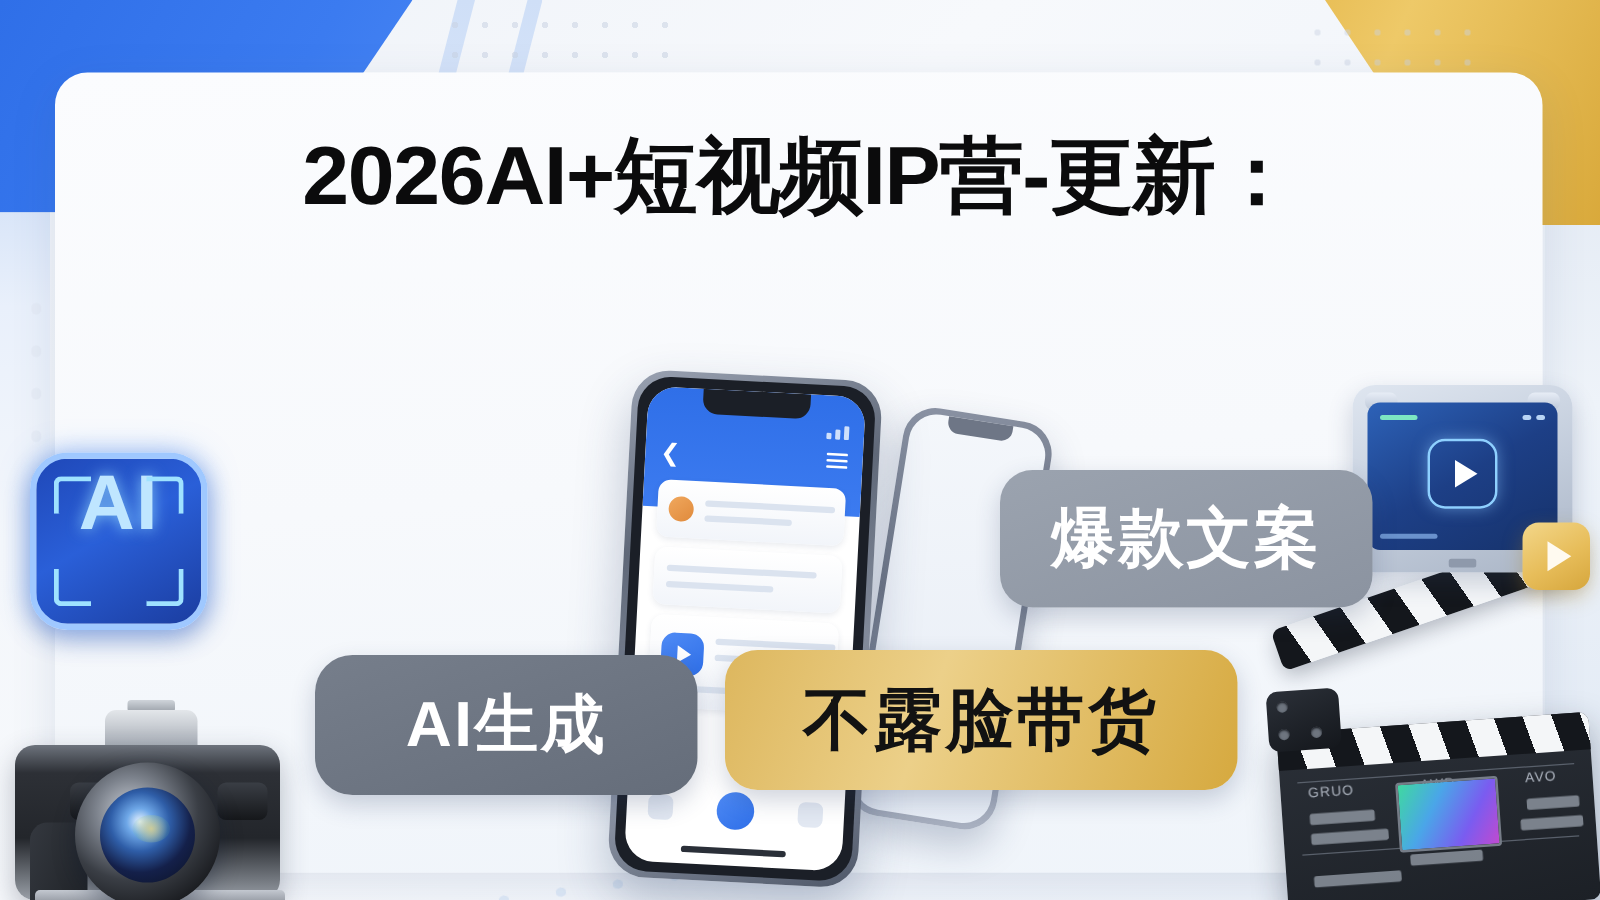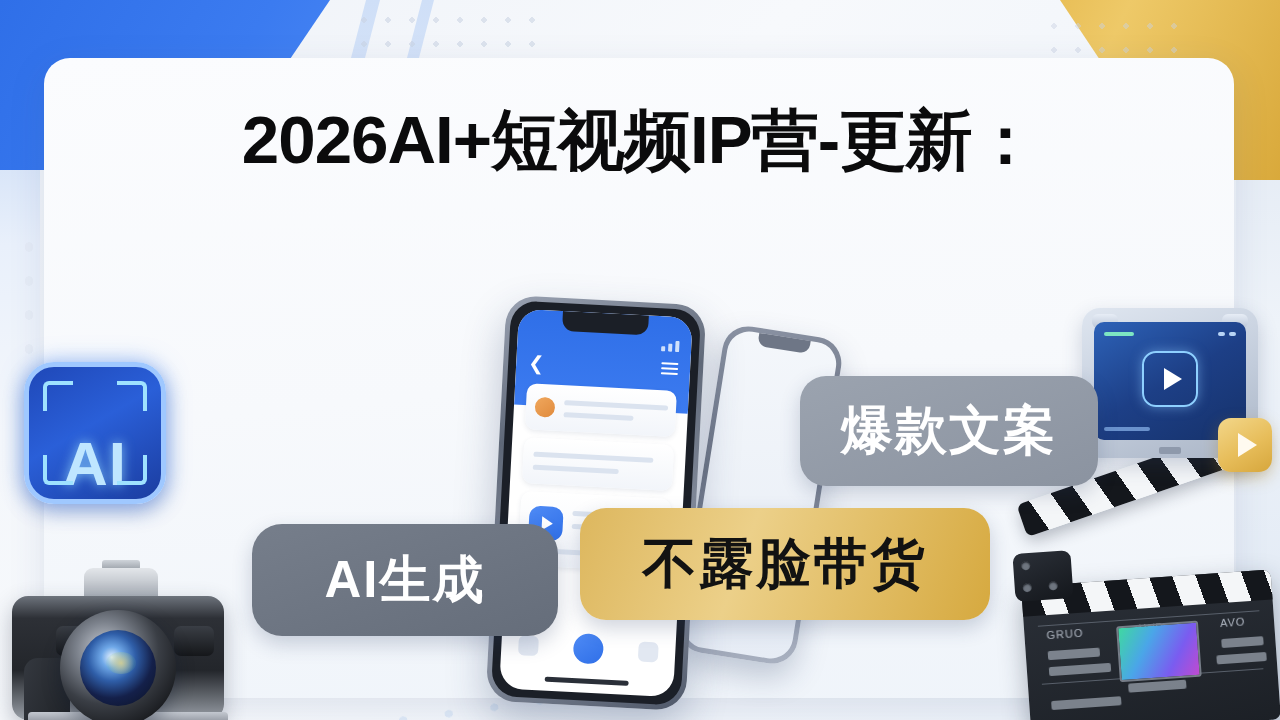--- a/index.html
+++ b/index.html
@@ -237,29 +237,29 @@
     box-shadow:0 8px 20px rgba(40,60,100,.22);
   }
   .chip.blue{left:126px;top:372px;width:320px;height:112px;font-size:52px;
     background:linear-gradient(110deg,#2f6fe8 0%,#3a79ee 55%,#2f6fe8 100%);letter-spacing:2px;}
   .chip.slate{left:478px;top:370px;width:298px;height:122px;font-size:52px;
     background:linear-gradient(160deg,#3f4854 0%,#333b46 100%);letter-spacing:2px;}
   .chip.gray1{left:800px;top:376px;width:298px;height:110px;font-size:52px;
     background:linear-gradient(160deg,#9ba3af 0%,#8b93a0 100%);letter-spacing:2px;}
   .chip.gray2{left:252px;top:524px;width:306px;height:112px;font-size:51px;
     background:linear-gradient(160deg,#767e8b 0%,#656d7a 100%);letter-spacing:2px;border-radius:30px;}
-  .chip.gold{left:580px;top:508px;width:410px;height:112px;font-size:54px;color:#121212;
+  .chip.gold{left:580px;top:520px;width:410px;height:112px;font-size:54px;color:#121212;
     background:linear-gradient(110deg,#ddb75e 0%,#ecd089 40%,#d6a93f 100%);letter-spacing:3px;}
   
   .ai-badge{
     position:absolute;left:24px;top:362px;width:132px;height:132px;border-radius:30px;
     background:linear-gradient(150deg,#1f48b8 0%,#2a5fd8 45%,#1b3da0 100%);
     border:5px solid #9fc8ff;
     box-shadow:0 0 22px rgba(90,150,250,.55),0 8px 20px rgba(30,60,140,.35);
-    display:flex;align-items:flex-end;justify-content:center;
+    display:flex;align-items:flex-start;justify-content:center;
   }
   .ai-badge .ai-txt{
     font-size:62px;font-weight:bold;color:#bfe6ff;letter-spacing:1px;
     text-shadow:0 0 12px rgba(150,220,255,.8);
   }
   .br{position:absolute;width:26px;height:26px;border-color:#9fe2ff;border-style:solid;border-width:0;}
   .br.tl{left:14px;top:14px;border-left-width:4px;border-top-width:4px;border-radius:6px 0 0 0;}
   .br.tr{right:14px;top:14px;border-right-width:4px;border-top-width:4px;border-radius:0 6px 0 0;}
   .br.bl{left:14px;bottom:14px;border-left-width:4px;border-bottom-width:4px;border-radius:0 0 0 6px;}
   .br.brr{right:14px;bottom:14px;border-right-width:4px;border-bottom-width:4px;border-radius:0 0 6px 0;}

